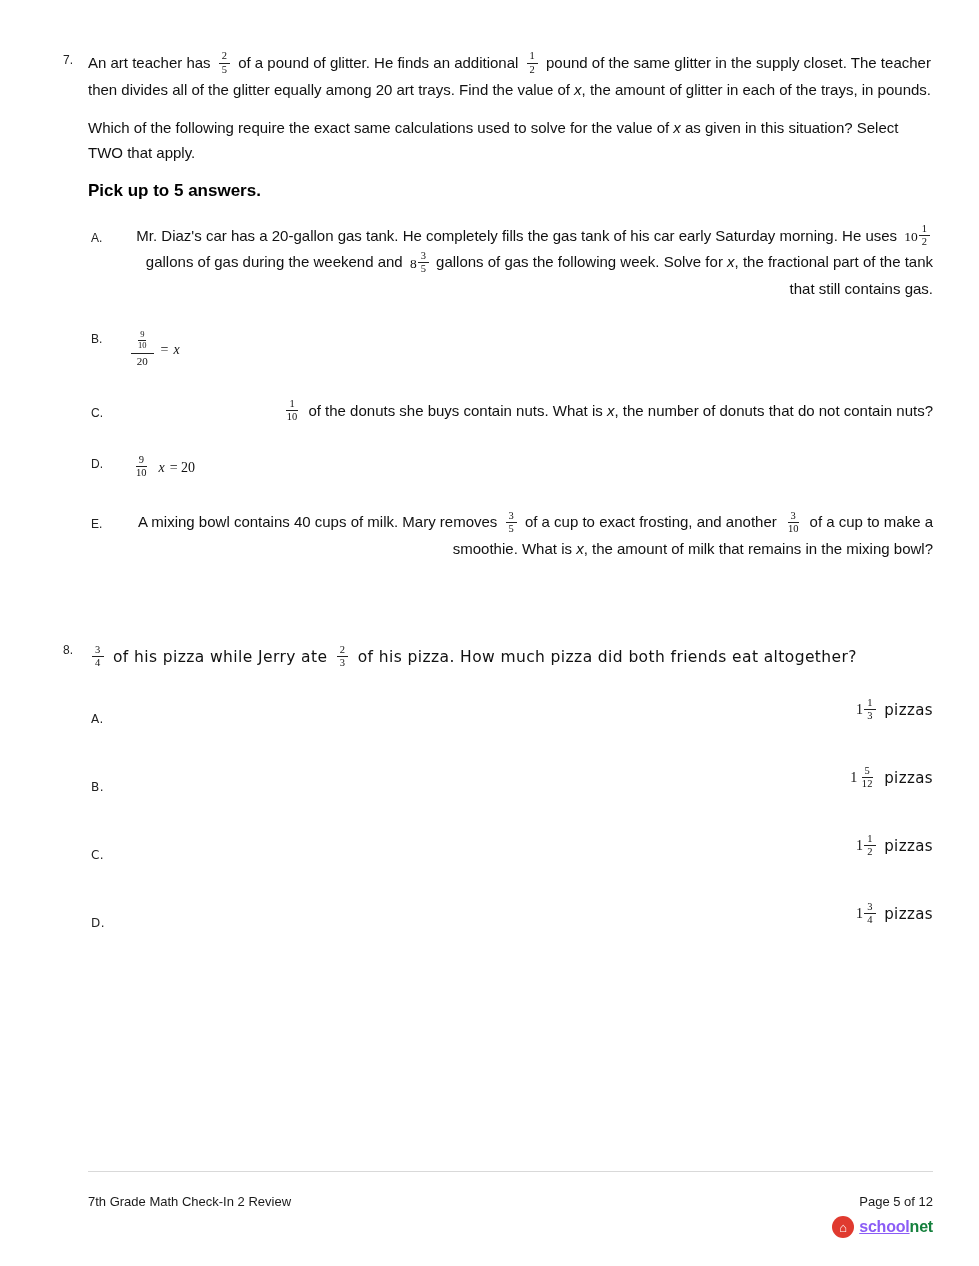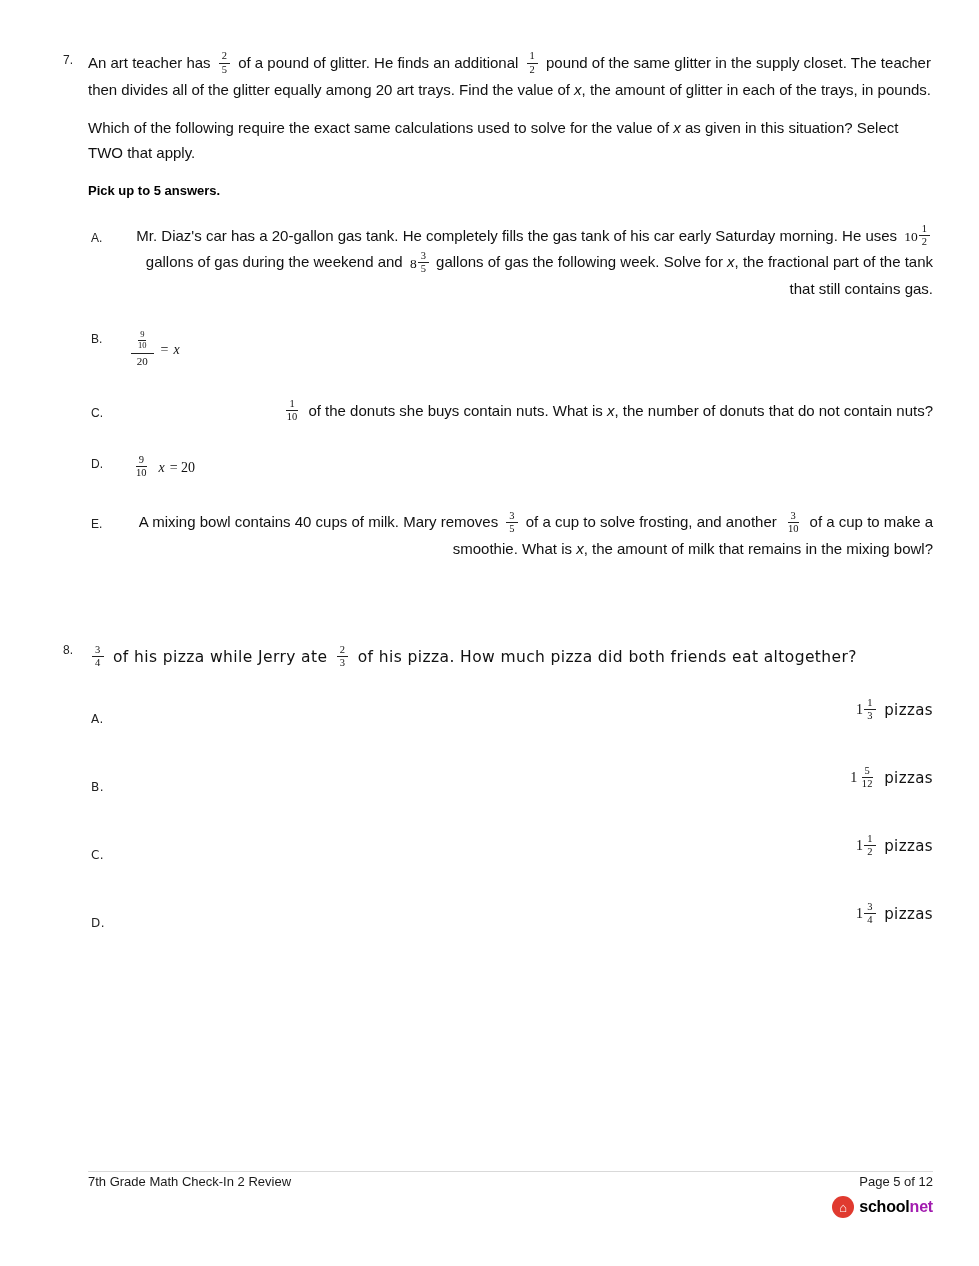--- a/index.html
+++ b/index.html
@@ -14,21 +14,21 @@
 
   
   .q-row { display: flex; }
   .q-num {
     flex: none; width: 25px;
     font-size: 12px; color: #222; padding-top: 3px;
   }
   .q-body { flex: 1; font-size: 15px; line-height: 25px; }
   .q-para { margin-bottom: 13px; }
   .pick-note {
-    font-size: 13px; font-weight: bold; color: #000;
+    font-size: 17px; font-weight: bold; color: #000;
     margin-top: 10px; margin-bottom: 20px;
   }
 
   
   .options { padding-left: 3px; }
   .option { display: flex; margin-bottom: 23px; }
   .opt-label { flex: none; width: 30px; font-size: 12px; color: #222; padding-top: 3px; }
   .opt-content { flex: 1; font-size: 15px; line-height: 25px; text-align: right; }
   .opt-content.equation {
     display: flex; align-items: center; gap: 5px;
@@ -69,39 +69,39 @@
   }
   .q8 .q-para { margin-bottom: 22px; }
   .q8 .option { margin-bottom: 28px; }
   .q8 .opt-label { padding-top: 5px; }
   .q8 .opt-content { line-height: 26px; }
   .q8 .mixed .whole { font-size: 14px; }
 
   
   .footer {
     position: absolute; top: 1171px; left: 88px; right: 46px;
-    border-top: 1px solid #d9d9d9; padding-top: 2px;
+    border-top: 1px solid #d9d9d9; padding-top: 22px;
   }
   .footer-row {
     display: flex; justify-content: space-between;
     font-size: 13px; color: #1a1a1a;
   }
   .logo-row {
     display: flex; justify-content: flex-end; align-items: center;
     margin-top: 7px;
   }
   .logo-circle {
     width: 22px; height: 22px; border-radius: 50%;
     background: #e03a2f; color: #ffffff;
     display: flex; align-items: center; justify-content: center;
     font-size: 13px; line-height: 1; margin-right: 5px;
   }
   .logo-text { font-size: 16px; font-weight: bold; letter-spacing: -0.2px; }
-  .logo-school { color: #000000; }
-  .logo-net { color: #a21caf; }
+  .logo-school { color: #8b5cf6; text-decoration: underline; }
+  .logo-net { color: #15803d; }
 </style>
 </head>
 <body>
 
 <div class="page">
 
   <section class="question q7">
     <div class="q-row">
       <span class="q-num">7.</span>
       <div class="q-body">
@@ -161,21 +161,21 @@
                 </span>
                 <span class="mvar">x</span>
                 <span class="mtext">= 20</span>
               </div>
             </div>
             <div class="option">
               <span class="opt-label">E.</span>
               <div class="opt-content"><span>A mixing bowl contains 40 cups of milk. Mary removes </span><span class="frac">
                   <span class="fnum">3</span>
                   <span class="fden">5</span>
-                </span><span> of a cup to solve frosting, and another </span><span class="frac">
+                </span><span> of a cup to exact frosting, and another </span><span class="frac">
                   <span class="fnum">3</span>
                   <span class="fden">10</span>
                 </span><span> of a cup to make a smoothie. What is </span><span class="var">x</span><span>, the amount of milk that remains in the mixing bowl?</span></div>
             </div>
           </div>
       </div>
     </div>
   </section>
 
   <section class="question q8">

